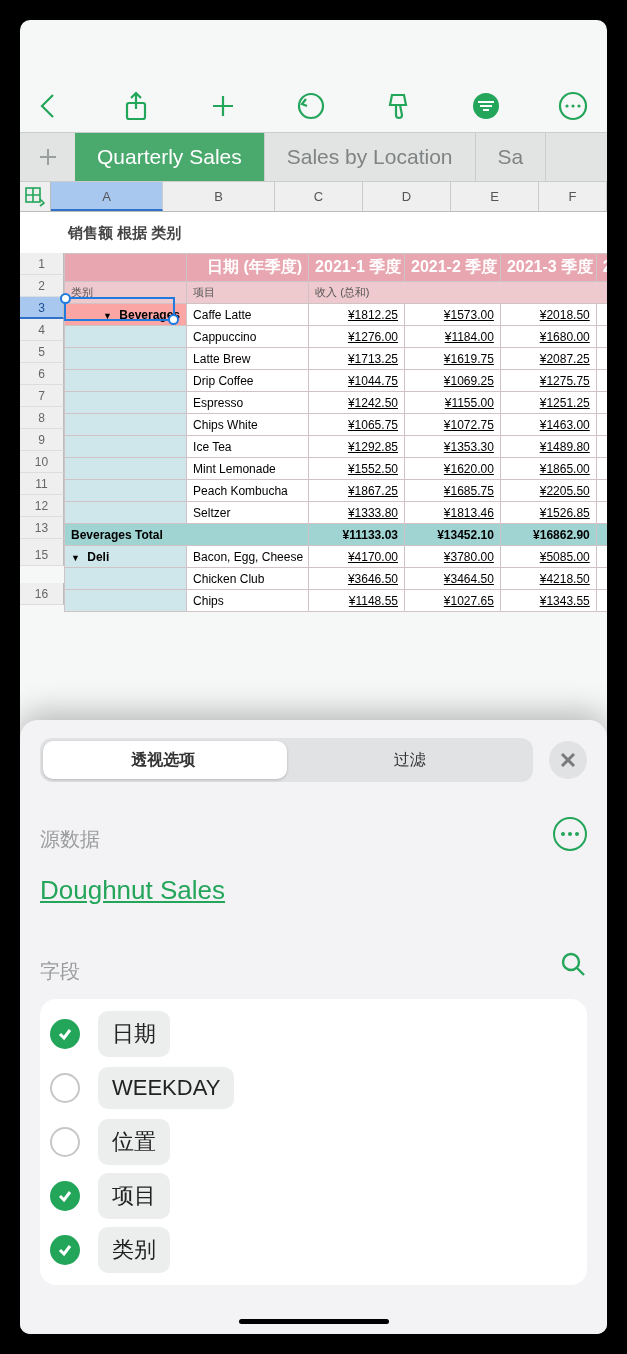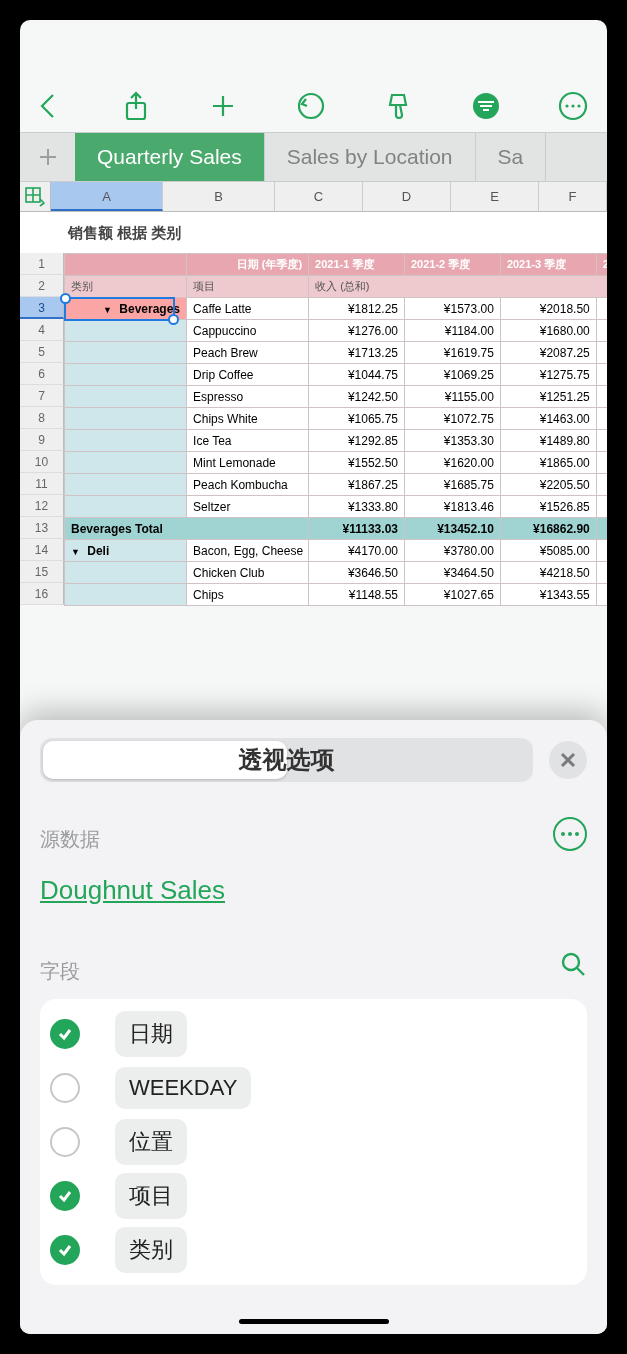--- a/index.html
+++ b/index.html
@@ -59,26 +59,26 @@
   table.pt td, table.pt th {
     border:1px solid #d0c3c5; padding:3px 6px; height:22px; overflow:hidden;
     white-space:nowrap; text-overflow:clip;
   }
   .gutnum {
     position:absolute; left:0; width:44px; height:22px; font-size:12px; color:#666;
     text-align:center; line-height:22px; background:#efefef; border-bottom:1px solid #ddd;
     border-right:1px solid #bcbcbc;
   }
   .gutnum.sel { background:#a8c8ef; color:#1d4f91; border-bottom:2px solid #2f71c8;}
-  tr.hdr1 td { background:#e8a7b0; color:#fff; font-weight:600; font-size:11px;}
+  tr.hdr1 td { background:#e8a7b0; color:#fff; font-weight:600; font-size:16px;}
   tr.hdr1 td.datecell { text-align:right; }
   tr.hdr2 td { background:#eec9cd; font-size:11px; color:#555;}
   tr.hdr2 td.revcell { text-align:left; }
   tr.datarow td { background:#fff; }
-  tr.datarow td.num { text-align:right; }
+  tr.datarow td.num { text-align:right;text-decoration:underline; }
   tr.datarow td.catcell { background:#cfe7eb; }
   tr.datarow td.catcell.selectedcat { background:#fca5a5; position:relative;text-align:right;}
   .sel-outline {
     position:absolute; border:2px solid #1f7be0; pointer-events:none;
     left:44px; top:68px; width:111px; height:24px;
   }
   .sel-handle { position:absolute; width:11px; height:11px; background:#fff; border:2px solid #1f7be0; border-radius:50%; }
   tr.totalrow td { background:#9fd4d3; font-weight:600;}
   tr.totalrow td.num{ text-align:right;}
   tr.delirow td.catcell { background:#cfe7eb;}
@@ -89,21 +89,21 @@
     position:absolute; left:0; right:0; bottom:0; top:700px;
     background:#f3f3f5; border-top-left-radius:18px; border-top-right-radius:18px;
     box-shadow:0 -8px 30px rgba(0,0,0,0.25);
     padding:18px 20px 0 20px;
   }
   .seg-row { display:flex; align-items:center; gap:16px;}
   .seg {
     flex:1; background:#e1e2e4; border-radius:12px; height:44px; display:flex; position:relative;
   }
   .seg .segbtn {
-    flex:1; display:flex; align-items:center; justify-content:center; font-size:24px; font-weight:600;
+    flex:1; display:flex; align-items:center; justify-content:center; font-size:16px; font-weight:600;
     color:#333; z-index:2;
   }
   .seg .seg-ind {
     position:absolute; top:3px; bottom:3px; left:3px; width:calc(50% - 3px);
     background:#fff; border-radius:10px; box-shadow:0 1px 3px rgba(0,0,0,0.2);
   }
   .closebtn {
     width:38px; height:38px; border-radius:50%; background:#e1e2e4; display:flex;
     align-items:center; justify-content:center;
   }
@@ -114,21 +114,21 @@
     width:34px; height:34px; border:2.5px solid #23a55a; border-radius:50%;
     display:flex; align-items:center; justify-content:center;
   }
   .more-dots { display:flex; gap:3px;}
   .more-dots span { width:4px; height:4px; background:#23a55a; border-radius:50%;}
   .src-name { color:#23a55a; font-size:26px; margin-top:22px;text-decoration:underline;}
   .search-ic svg { stroke:#23a55a; fill:none; stroke-width:2.4;}
   .fields-card {
     background:#fff; border-radius:16px; margin-top:14px; padding:8px 4px 8px 10px;
   }
-  .field-row { display:flex; align-items:center; gap:35px; height:54px;}
+  .field-row { display:flex; align-items:center; gap:18px; height:54px;}
   .chk {
     width:30px; height:30px; border-radius:50%; border:2px solid #c6c7c9;
     display:flex; align-items:center; justify-content:center; flex:0 0 30px;
   }
   .chk.on { background:#23a55a; border-color:#23a55a;}
   .chk.on svg { stroke:#fff; stroke-width:3;}
   .pill {
     background:#eceded; border-radius:10px; padding:8px 14px; font-size:22px; color:#222;
   }
   .homebar { position:absolute; bottom:10px; left:50%; transform:translateX(-50%);
@@ -230,21 +230,21 @@
       <div class="gutnum" style="top:88px">5</div>
       <div class="gutnum" style="top:110px">6</div>
       <div class="gutnum" style="top:132px">7</div>
       <div class="gutnum" style="top:154px">8</div>
       <div class="gutnum" style="top:176px">9</div>
       <div class="gutnum" style="top:198px">10</div>
       <div class="gutnum" style="top:220px">11</div>
       <div class="gutnum" style="top:242px">12</div>
       <div class="gutnum" style="top:264px">13</div>
       <div class="gutnum" style="top:286px">14</div>
-      <div class="gutnum" style="top:308px">15</div>
+      <div class="gutnum" style="top:291px">15</div>
       <div class="gutnum" style="top:330px">16</div>
 
       <table class="pt">
         <colgroup>
           <col style="width:112px">
             <col style="width:112px">
           <col style="width:88px">
             <col style="width:88px">
             <col style="width:88px">
             <col style="width:80px">
@@ -276,21 +276,21 @@
             <tr class="datarow">
               <td class="catcell"></td>
               <td>Cappuccino</td>
               <td class="num">¥1276.00</td>
               <td class="num">¥1184.00</td>
               <td class="num">¥1680.00</td>
               <td class="num">¥180</td>
             </tr>
             <tr class="datarow">
               <td class="catcell"></td>
-              <td>Peach Brew</td>
+              <td>Latte Brew</td>
               <td class="num">¥1713.25</td>
               <td class="num">¥1619.75</td>
               <td class="num">¥2087.25</td>
               <td class="num">¥332</td>
             </tr>
             <tr class="datarow">
               <td class="catcell"></td>
               <td>Drip Coffee</td>
               <td class="num">¥1044.75</td>
               <td class="num">¥1069.25</td>
@@ -383,20 +383,21 @@
         <div class="sel-handle" style="top:-6px; left:-6px;"></div>
         <div class="sel-handle" style="bottom:-6px; right:-6px;"></div>
       </div>
     </div>
 
     <div class="sheet">
       <div class="seg-row">
         <div class="seg">
           <div class="seg-ind"></div>
           <div class="segbtn">透视选项</div>
+          <div class="segbtn" style="font-weight:500;">过滤</div>
         </div>
         <div class="closebtn">
           <svg width="18" height="18" viewBox="0 0 18 18">
               <line x1="3" y1="3" x2="15" y2="15"></line>
               <line x1="15" y1="3" x2="3" y2="15"></line>
             </svg>
         </div>
       </div>
 
       <div class="section-row" style="margin-top:32px;">

